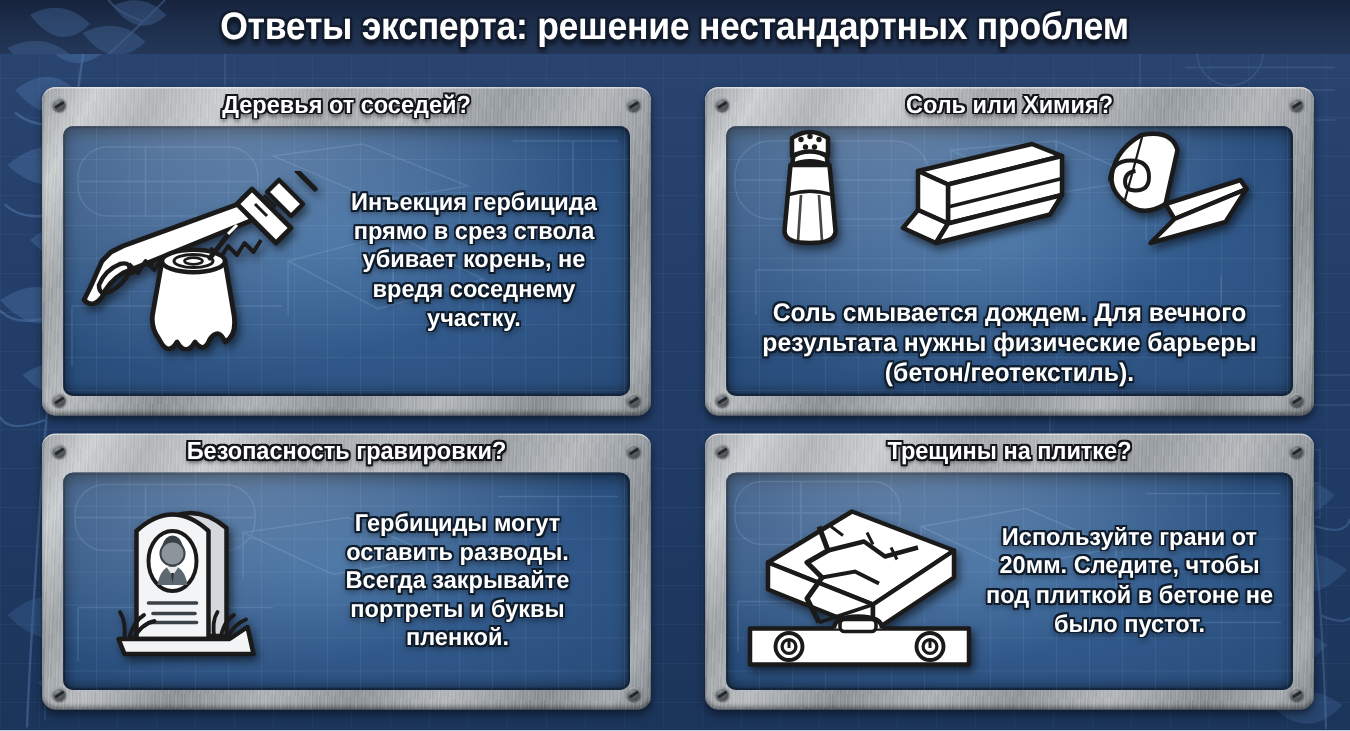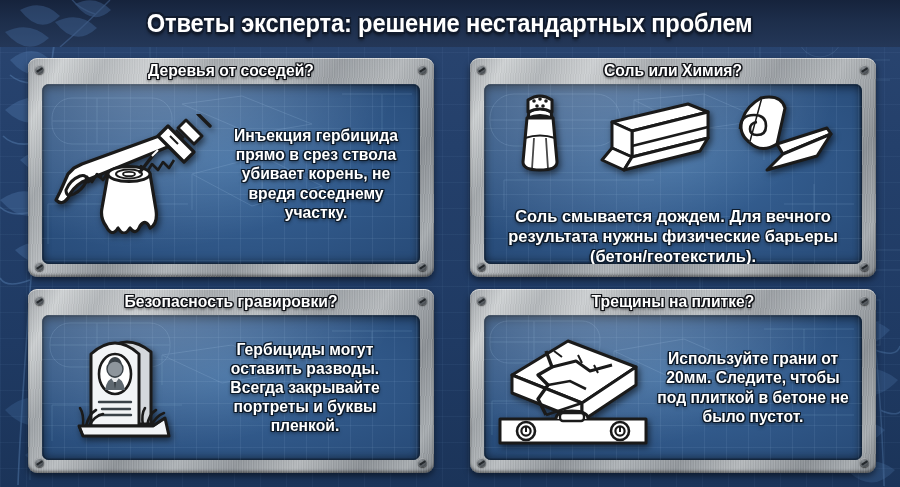--- a/index.html
+++ b/index.html
@@ -33,21 +33,21 @@
   }
   .bg-foliage-left { left: 0; }
   .bg-foliage-right { right: 0; }
 
   .bg-tech {
     position: absolute; inset: 0; pointer-events: none; opacity: .5;
   }
 
   
   .header {
-    position: absolute; left: 0; top: 0; width: 900px; height: 47px;
+    position: absolute; left: 0; top: 0; width: 900px; height: 36px;
     background: linear-gradient(180deg,#16233c 0%, #1d2e4b 45%, #243758 100%);
     display: flex; align-items: center; justify-content: center;
     z-index: 6;
     overflow: hidden;
   }
   .header-foliage {
     position: absolute; left: 0; top: 0; width: 200px; height: 47px;
     opacity: .5;
   }
   .header-title {
@@ -176,21 +176,21 @@
     background-image:
       linear-gradient(rgba(190,220,250,.08) 1px, transparent 1px),
       linear-gradient(90deg, rgba(190,220,250,.08) 1px, transparent 1px);
     background-size: 22px 22px;
     pointer-events: none;
   }
   .board-tech { position: absolute; inset: 0; pointer-events: none; opacity: .55; }
 
   
   .board.layout-side { padding: 6px 10px 6px 8px; }
-  .board.layout-stack { flex-direction: column; justify-content: space-between;
+  .board.layout-stack { flex-direction: column; justify-content: flex-end;
                         padding: 4px 8px 5px 8px; gap: 27px; }
 
   .icon-box {
     position: relative; z-index: 2;
     flex: 0 0 auto;
     display: flex; align-items: center; justify-content: center;
   }
   .icon-row {
     position: relative; z-index: 2;
     width: 100%;

